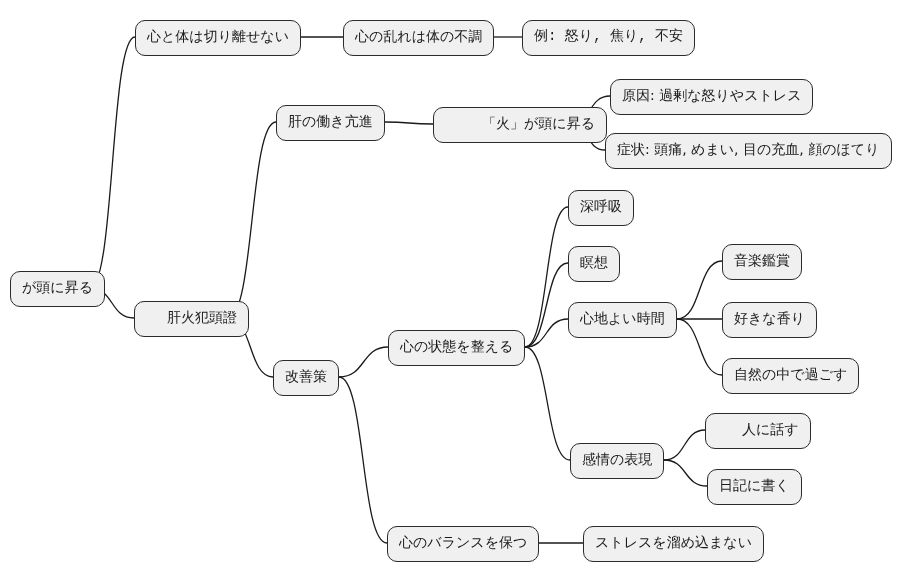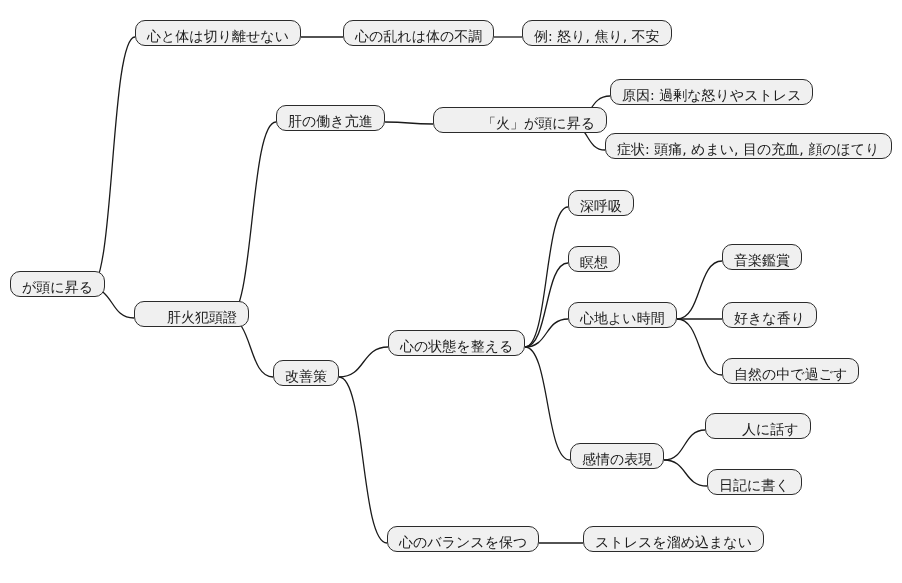--- a/index.html
+++ b/index.html
@@ -19,21 +19,21 @@
     position: absolute;
     left: 0;
     top: 0;
     width: 902px;
     height: 583px;
     pointer-events: none;
   }
   .node {
     position: absolute;
     box-sizing: border-box;
-    height: 26px;
+    height: 36px;
     line-height: 30px;
     padding: 0 11px;
     font-size: 14px;
     color: var(--text, #1a1a1a);
     background: var(--node-fill, #f0f0f0);
     border: 1.6px solid var(--node-border, #2b2b2b);
     border-radius: 10px;
     white-space: nowrap;
     text-align: center;
   }
@@ -62,21 +62,21 @@
       <path d="M677,319 C701.75,319 697.25,319 722,319" fill="none" stroke="#1a1a1a" stroke-width="1.3"></path>
       <path d="M677,319 C701.75,319 697.25,375 722,375" fill="none" stroke="#1a1a1a" stroke-width="1.3"></path>
       <path d="M664,460 C686.55,460 682.45,430 705,430" fill="none" stroke="#1a1a1a" stroke-width="1.3"></path>
       <path d="M664,460 C687.65,460 683.35,486 707,486" fill="none" stroke="#1a1a1a" stroke-width="1.3"></path>
       <path d="M539,543 C563.2,543 558.8,543 583,543" fill="none" stroke="#1a1a1a" stroke-width="1.3"></path>
     </svg>
 
   <div class="node" style="left:10px;  top:271px;">が頭に昇る</div>
   <div class="node" style="left:135px; top:20px;">心と体は切り離せない</div>
   <div class="node" style="left:343px; top:20px;">心の乱れは体の不調</div>
-  <div class="node" style="left:522px; top:20px;">例: 怒り, 焦り, 不安</div>
+  <div class="node" style="left:522px; top:20px;font-family:Liberation Mono, monospace;">例: 怒り, 焦り, 不安</div>
   <div class="node" style="left:276px; top:105px;">肝の働き亢進</div>
   <div class="node" style="left:433px; top:107px;padding-left:48px;">「火」が頭に昇る</div>
   <div class="node" style="left:610px; top:79px;">原因: 過剰な怒りやストレス</div>
   <div class="node" style="left:605px; top:133px;">症状: 頭痛, めまい, 目の充血, 顔のほてり</div>
   <div class="node" style="left:134px; top:301px;padding-left:32px;">肝火犯頭證</div>
   <div class="node" style="left:273px; top:360px;">改善策</div>
   <div class="node" style="left:388px; top:330px;">心の状態を整える</div>
   <div class="node" style="left:568px; top:190px;">深呼吸</div>
   <div class="node" style="left:568px; top:246px;">瞑想</div>
   <div class="node" style="left:568px; top:302px;">心地よい時間</div>

